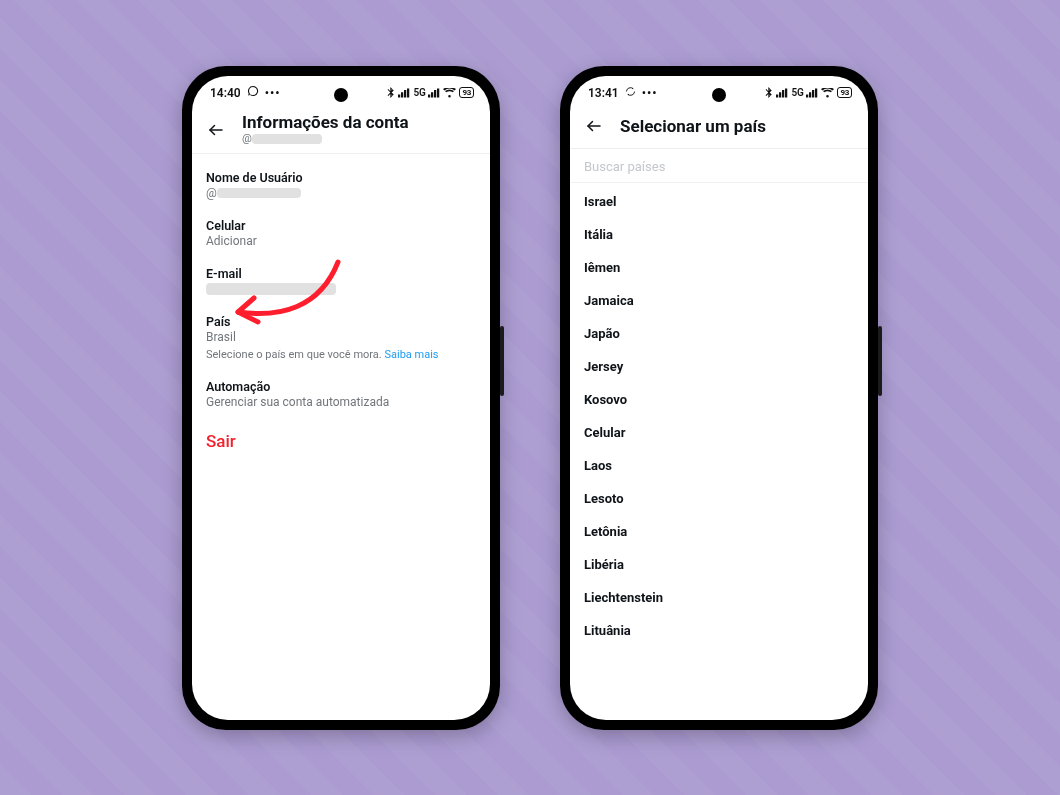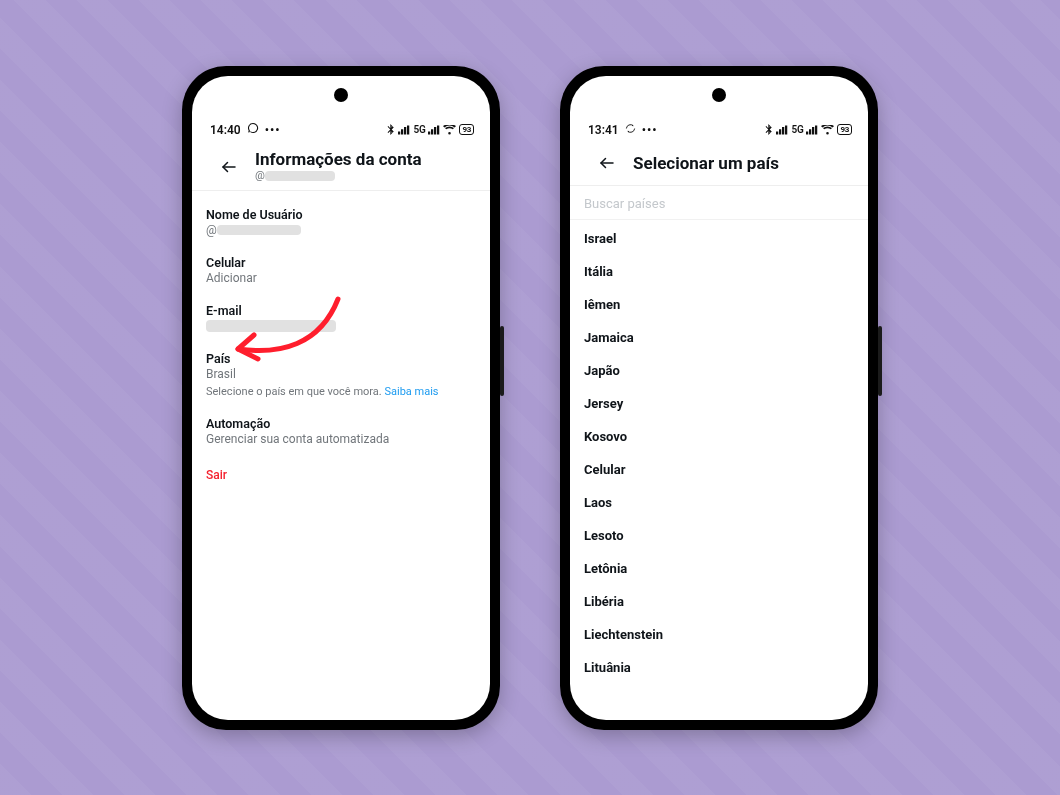--- a/index.html
+++ b/index.html
@@ -59,31 +59,30 @@
 
   .status-bar {
     height: 30px;
     display: flex;
     align-items: center;
     justify-content: space-between;
     padding: 4px 16px 0 18px;
     font-size: 12px;
     font-weight: 600;
     color: #111;
-    margin-top: 37px;
   }
   .status-left { display:flex; align-items:center; gap:6px; }
   .status-right { display:flex; align-items:center; gap:3px; font-size:10px; letter-spacing:-0.3px;}
   .status-right svg { display:block; }
 
   .app-header {
     display: flex;
     align-items: flex-start;
     gap: 12px;
-    padding: 6px 10px 8px 23px;
+    padding: 6px 10px 8px 10px;
     border-bottom: 1px solid #eee;
   }
   .back-btn {
     width: 28px;
     height: 28px;
     display:flex;
     align-items:center;
     justify-content:center;
     flex-shrink:0;
     margin-top:4px;
@@ -134,21 +133,21 @@
   .row .value.big-blur .blur { width:130px; height:12px; }
   .hint {
     font-size: 11px;
     color: #71767b;
     margin-top:4px;
   }
   .hint a { color:#1d9bf0; text-decoration:none; }
 
   .logout {
     color:#f4212e;
-    font-size:12px;
+    font-size:17px;
     font-weight:500;
     padding: 12px 0;
   }
 
   
   .search-field {
     padding: 10px 14px 8px 14px;
     font-size: 13px;
     color: #c4c8cc;
     border-bottom: 1px solid #f1f1f1;

